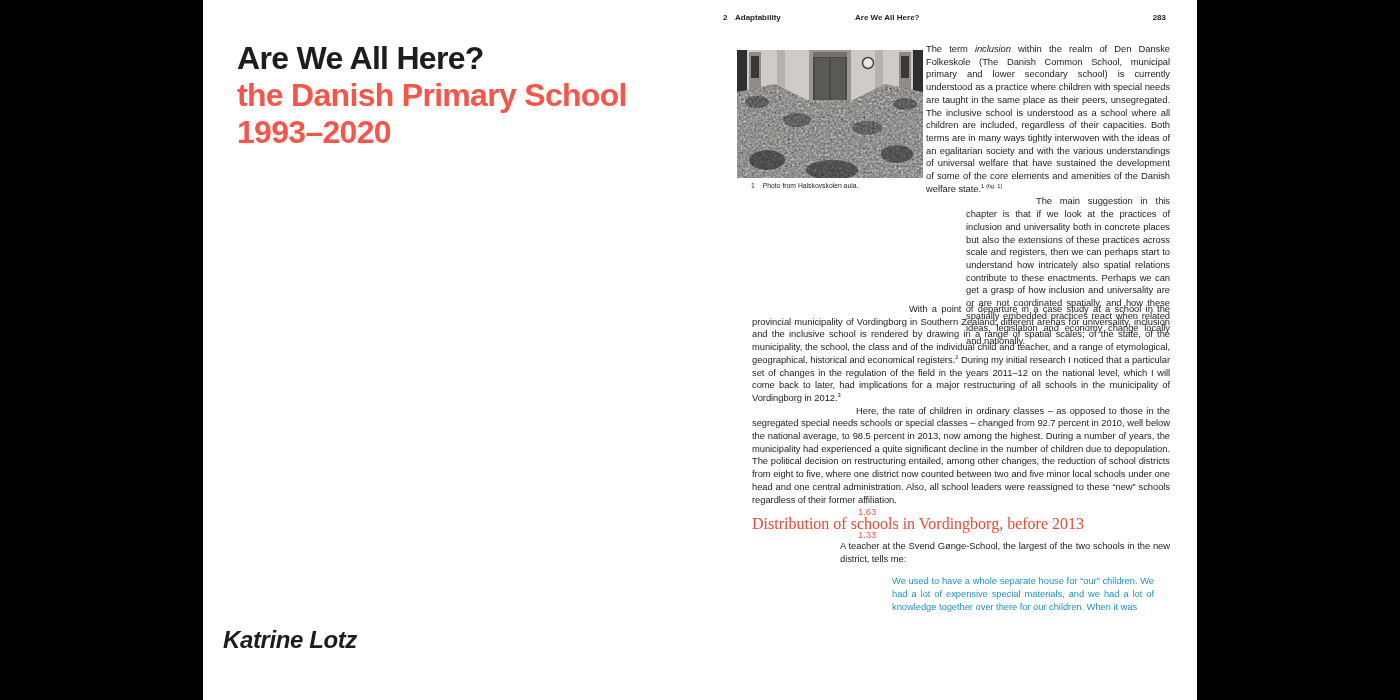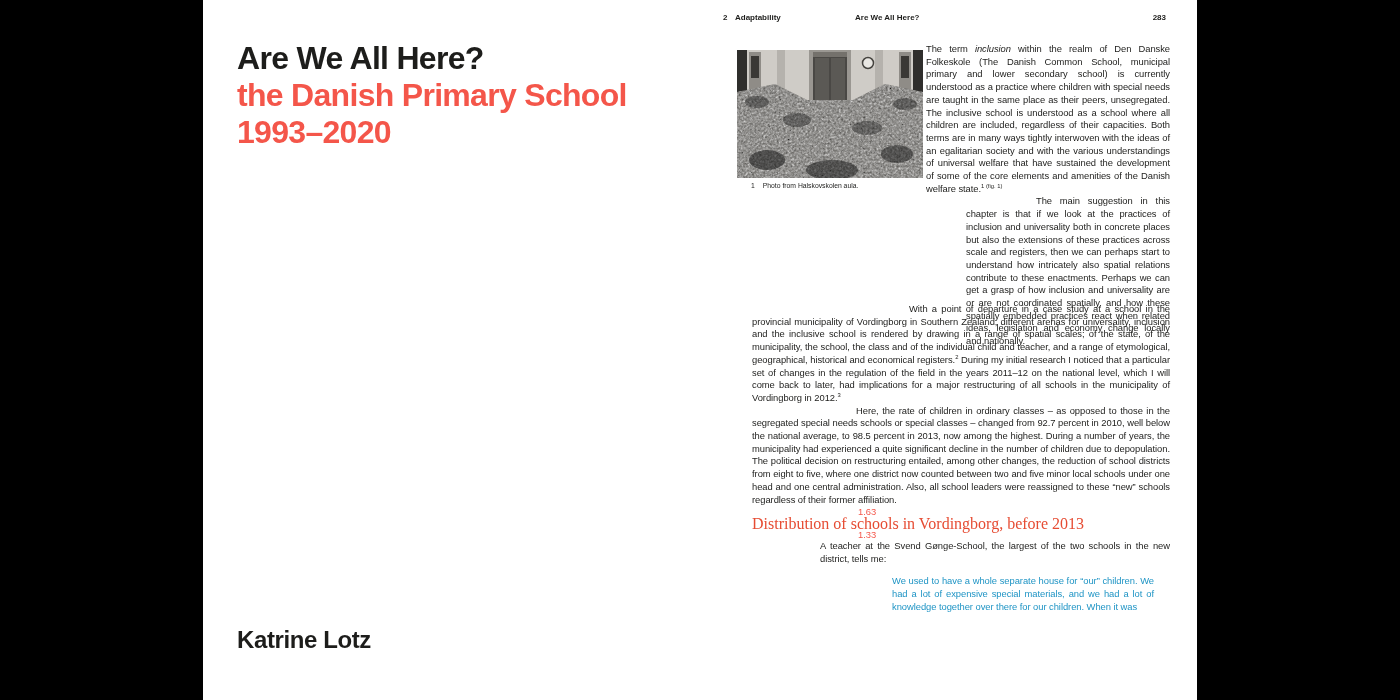--- a/index.html
+++ b/index.html
@@ -12,22 +12,22 @@
   html,body{margin:0;padding:0;background:#000;}
   body{font-family:"Liberation Sans", sans-serif;}
   .stage{position:relative;width:1400px;height:700px;background:#000;overflow:hidden;}
   .spread{position:absolute;left:203px;top:0;width:994px;height:700px;background:#ffffff;}
 
   
   .title{position:absolute;left:34px;top:40px;margin:0;font-size:32px;line-height:37px;
          font-weight:700;letter-spacing:-0.7px;color:var(--ink);}
   .title span{display:block;}
   .t-red{color:var(--red);}
-  .author{position:absolute;left:34px;top:626px;font-size:24px;font-weight:700;
-          letter-spacing:-0.4px;color:var(--ink);}
+  .author{position:absolute;left:20px;top:626px;font-size:24px;font-weight:700;
+          letter-spacing:-0.4px;color:var(--ink);font-style:italic;}
 
   
   .running-head{position:absolute;top:13px;left:0;width:100%;height:12px;font-size:8px;
                 font-weight:700;color:var(--ink);}
   .rh-num{position:absolute;left:520px;}
   .rh-sec{position:absolute;left:532px;}
   .rh-title{position:absolute;left:652px;}
   .rh-page{position:absolute;right:31px;}
 
   
@@ -43,21 +43,21 @@
   em{font-style:italic;}
   .col-narrow{position:absolute;left:723px;top:43px;width:244px;}
   .p2{text-indent:70px;margin-left:40px;}
   .col-full{position:absolute;left:549px;top:303px;width:418px;}
   .p3{text-indent:157px;}
   .p4{text-indent:104px;}
   .figrefs{margin:0;}
   .figref-num{margin-left:106px;font-size:9.4px;line-height:11.4px;color:var(--red);}
   .figref-cap{font-family:"Liberation Serif", serif;font-size:16px;line-height:11.4px;
               color:var(--serif-red);}
-  .p5{margin-left:68px;}
+  .p5{margin-left:88px;}
   .quote{margin:8px 16px 0 140px;font-size:9.4px;line-height:13.2px;text-align:justify;
          color:var(--blue);letter-spacing:-0.05px;}
 </style>
 </head>
 <body>
 
 <div class="stage">
   <div class="spread">
 
     <section>

